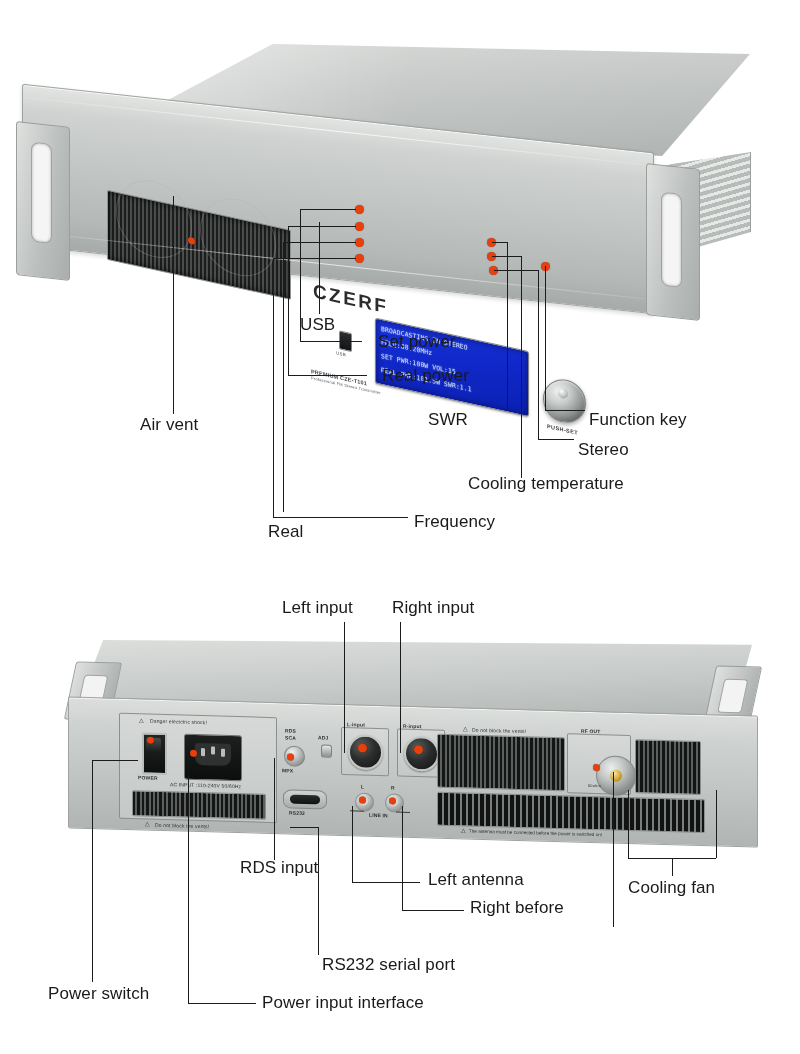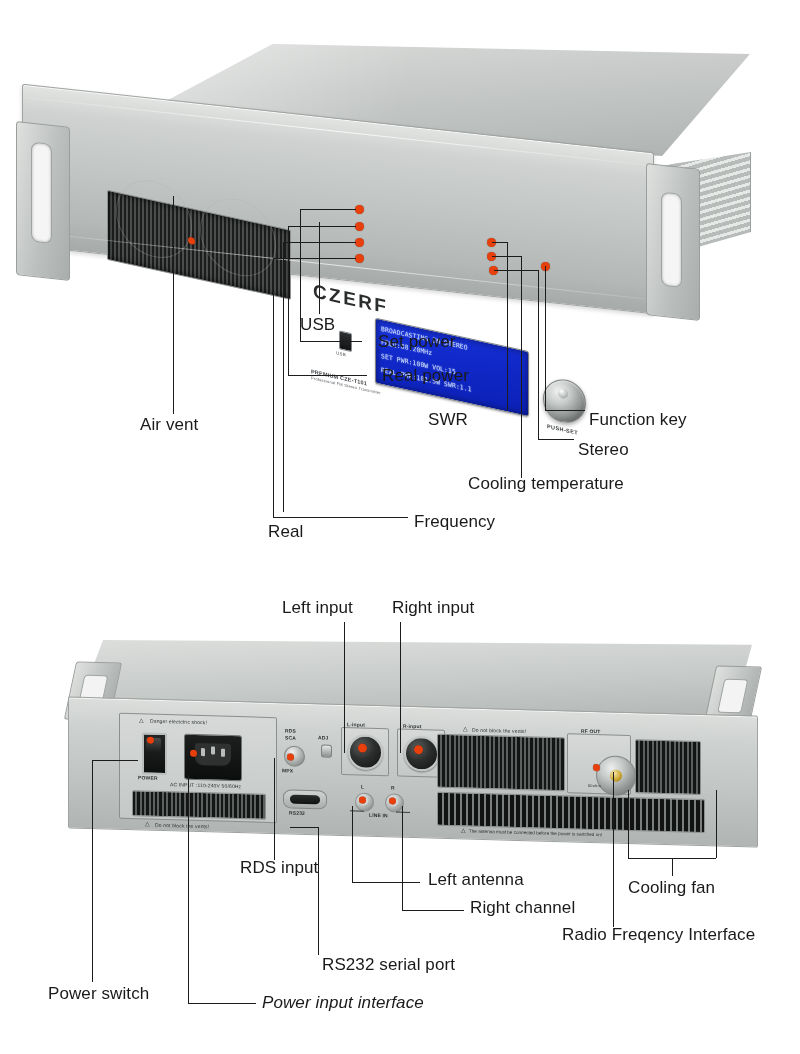--- a/index.html
+++ b/index.html
@@ -397,20 +397,19 @@
 
   <div class="ln lnv" style="left:628px;top:790px;height:68px;"></div>
   <div class="ln lnv" style="left:716px;top:790px;height:68px;"></div>
   <div class="ln lnh" style="left:628px;top:858px;width:88px;"></div>
   <div class="ln lnv" style="left:672px;top:858px;height:18px;"></div>
 
   <div class="abs callout" style="left:282px;top:598px;">Left input</div>
   <div class="abs callout" style="left:392px;top:598px;">Right input</div>
   <div class="abs callout" style="left:240px;top:858px;">RDS input</div>
   <div class="abs callout" style="left:428px;top:870px;">Left antenna</div>
-  <div class="abs callout" style="left:470px;top:898px;">Right channel</div>
+  <div class="abs callout" style="left:470px;top:898px;">Right before</div>
   <div class="abs callout" style="left:628px;top:878px;">Cooling fan</div>
-  <div class="abs callout" style="left:562px;top:925px;">Radio Freqency Interface</div>
   <div class="abs callout" style="left:322px;top:955px;">RS232 serial port</div>
   <div class="abs callout" style="left:48px;top:984px;">Power switch</div>
-  <div class="abs callout" style="left:262px;top:993px;font-style:italic;">Power input interface</div>
+  <div class="abs callout" style="left:262px;top:993px;">Power input interface</div>
 
 </div>
 
 </body></html>

